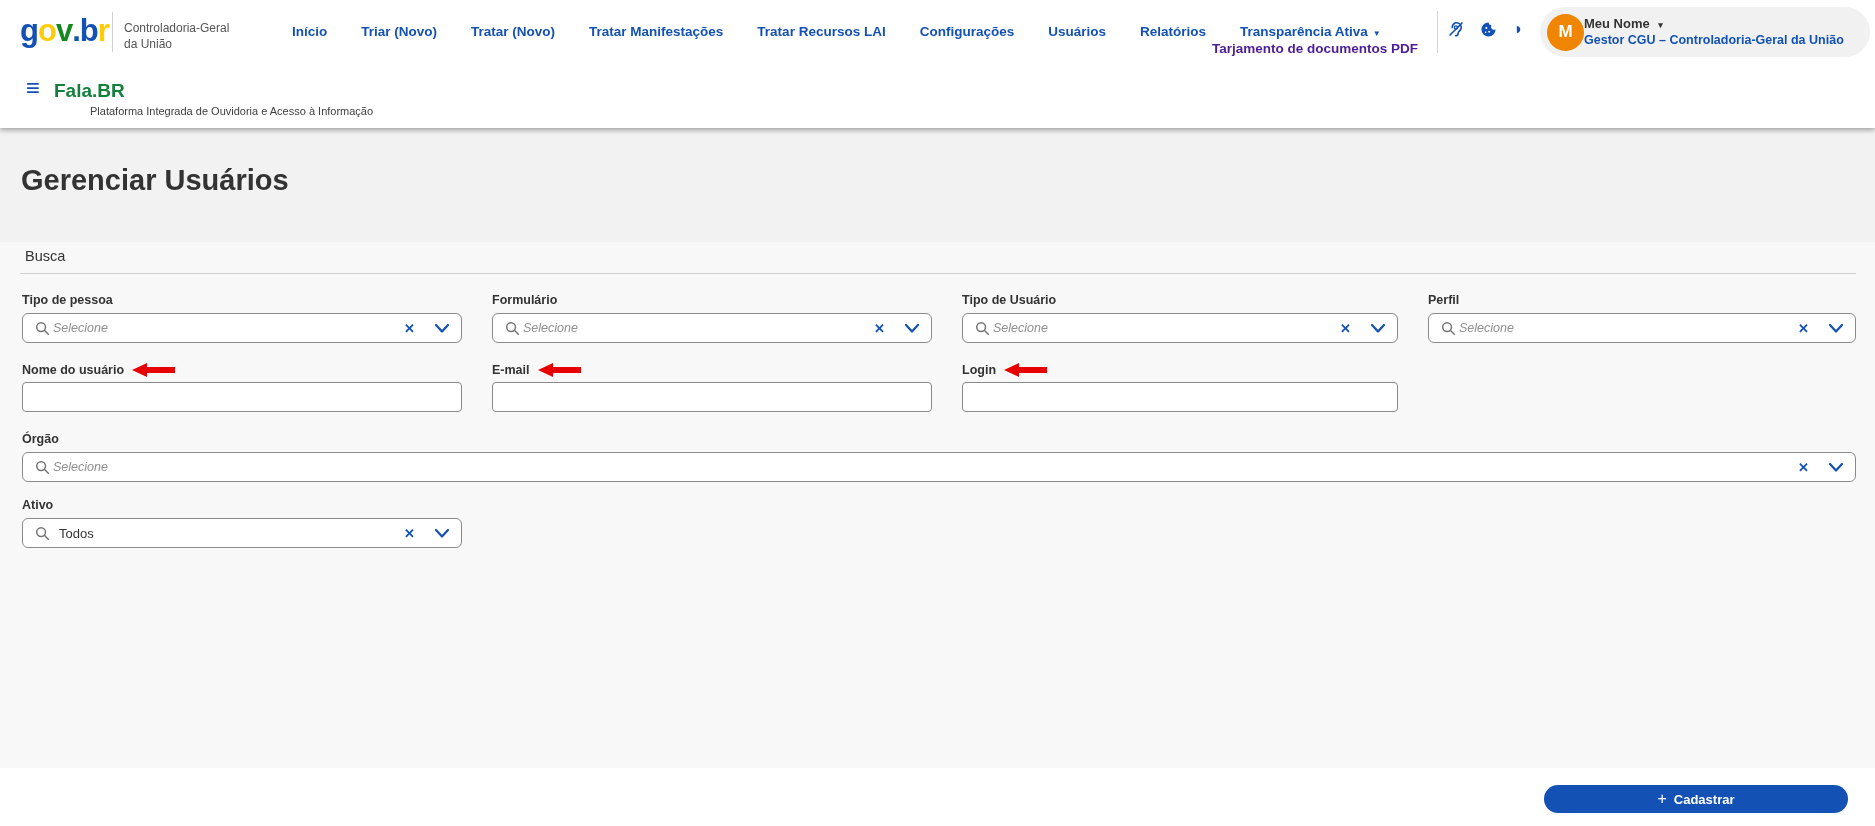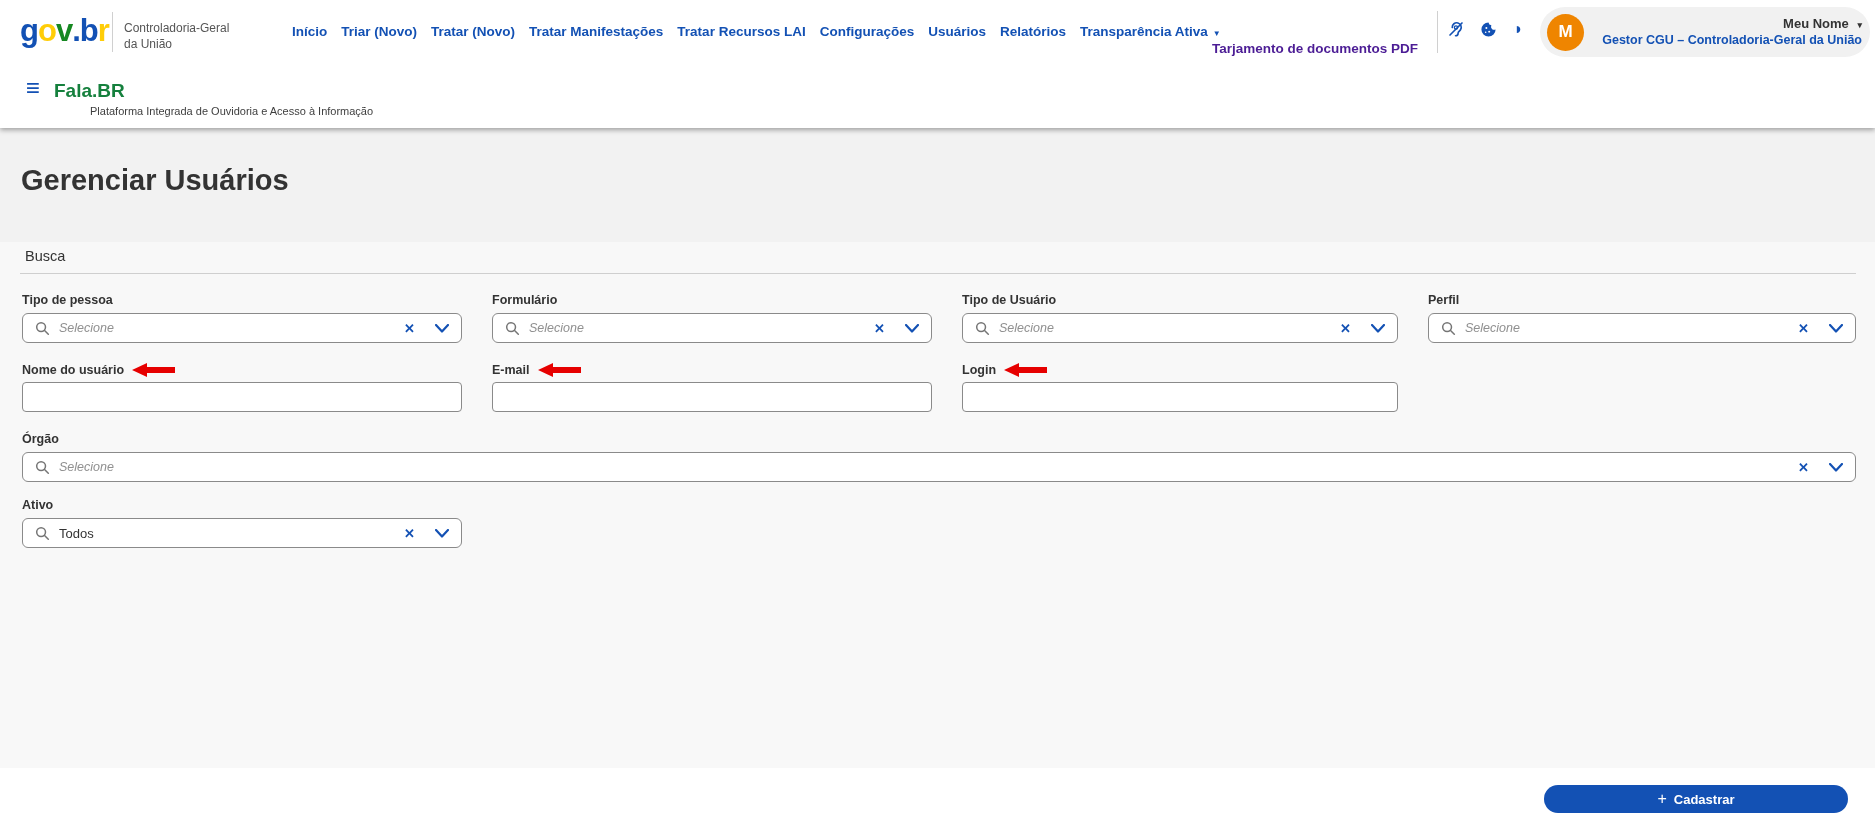--- a/index.html
+++ b/index.html
@@ -10,33 +10,33 @@
   .header { position: absolute; left: 0; top: 0; width: 1875px; height: 128px; background: #fff;
             box-shadow: 0 2px 5px rgba(0,0,0,0.35); z-index: 5; }
   .brand { position: absolute; left: 20px; top: 13px; font-size: 31px; font-weight: 800; letter-spacing: -1px; }
   .brand span { display: inline-block; }
   .brand .c-blue  { color: #1351B4; }
   .brand .c-yellow{ color: #FFCD07; }
   .brand .c-green { color: #168821; }
   .v-divider { position: absolute; width: 1px; background: #d0d0d0; }
   .org-text { position: absolute; left: 124px; top: 20px; font-size: 12px; line-height: 16px; color: #555; }
 
-  .nav { position: absolute; left: 292px; top: 0; height: 62px; display: flex; align-items: center; gap: 14px; }
+  .nav { position: absolute; left: 292px; top: 0; height: 62px; display: flex; align-items: center; gap: 34px; }
   .nav-item { color: #1351B4; font-size: 13.5px; font-weight: 600; white-space: nowrap; cursor: pointer; }
   .nav-caret { font-size: 9px; margin-left: 5px; color: #1351B4; }
   .nav-secondary { position: absolute; left: 1212px; top: 41px; color: #4c1d95; font-size: 13.5px; font-weight: 600; cursor: pointer; }
 
   .hdr-icons { position: absolute; left: 1447px; top: 20px; display: flex; align-items: center; gap: 15px; }
   .hdr-icon { color: #1351B4; font-size: 16px; line-height: 1; cursor: pointer; }
 
   .user-pill { position: absolute; left: 1540px; top: 7px; width: 330px; height: 50px; background: #f1f1f1;
                border-radius: 25px; display: flex; align-items: center; padding-left: 7px; cursor: pointer; }
   .avatar { width: 37px; height: 37px; border-radius: 50%; background: #EF8500; color: #fff; font-weight: 700;
             font-size: 17px; display: flex; align-items: center; justify-content: center; flex: 0 0 37px; }
-  .user-text { flex: 1; text-align: right; line-height: 15px; padding-right: 8px; margin-left: 17px; }
+  .user-text { flex: 1; text-align: left; line-height: 15px; padding-right: 8px; }
   .user-name { font-size: 13px; color: #333; font-weight: 600; }
   .user-name .nav-caret { color: #333; }
   .user-role { font-size: 12.5px; color: #1351B4; font-weight: 600; white-space: nowrap; }
 
   
   .hamburger { position: absolute; left: 26px; top: 74px; color: #1351B4; font-size: 24px; font-weight: 700; cursor: pointer; }
   .app-title { position: absolute; left: 54px; top: 80px; color: #15803d; font-size: 19px; font-weight: 600; cursor: pointer; }
   .app-subtitle { position: absolute; left: 54px; top: 105px; color: #3e3e3e; font-size: 11px; padding-left: 36px; }
 
   
@@ -46,21 +46,21 @@
   
   .content { position: absolute; left: 0; top: 242px; width: 1875px; height: 584px; background: #f8f8f8; }
   .section-title { position: absolute; left: 25px; top: 6px; font-size: 14.5px; color: #333; }
   .section-divider { position: absolute; left: 20px; top: 31px; width: 1836px; height: 1px; background: #cfcfcf; }
 
   .fgroup { position: absolute; }
   .flabel { font-size: 12.5px; font-weight: 600; color: #333; display: inline-block; }
   .label-row { display: flex; align-items: center; gap: 8px; height: 15px; }
   .selectbox { margin-top: 5px; height: 30px; background: #fff; border: 1px solid #8a8a8a; border-radius: 6px;
                display: flex; align-items: center; padding: 0 12px; cursor: pointer; }
-  .placeholder { font-style: italic; color: #909090; font-size: 12.5px; margin-left: 9px; }
+  .placeholder { font-style: italic; color: #909090; font-size: 12.5px; margin-left: 3px; }
   .select-value { color: #333; font-size: 13px; margin-left: 9px; }
   .spacer { flex: 1; }
   .clear-x { color: #1351B4; font-size: 13px; font-weight: 700; margin-right: 20px; cursor: pointer; }
   .textinput { margin-top: 5px; width: 100%; height: 30px; background: #fff; border: 1px solid #8a8a8a;
                border-radius: 4px; padding: 0 8px; font-size: 13px; color: #333; outline: none; }
 
   
   .red-arrow { display: flex; align-items: center; height: 14px; }
   .red-arrow .head { width: 0; height: 0; border-top: 7px solid transparent; border-bottom: 7px solid transparent;
                      border-right: 15px solid #e60000; }

